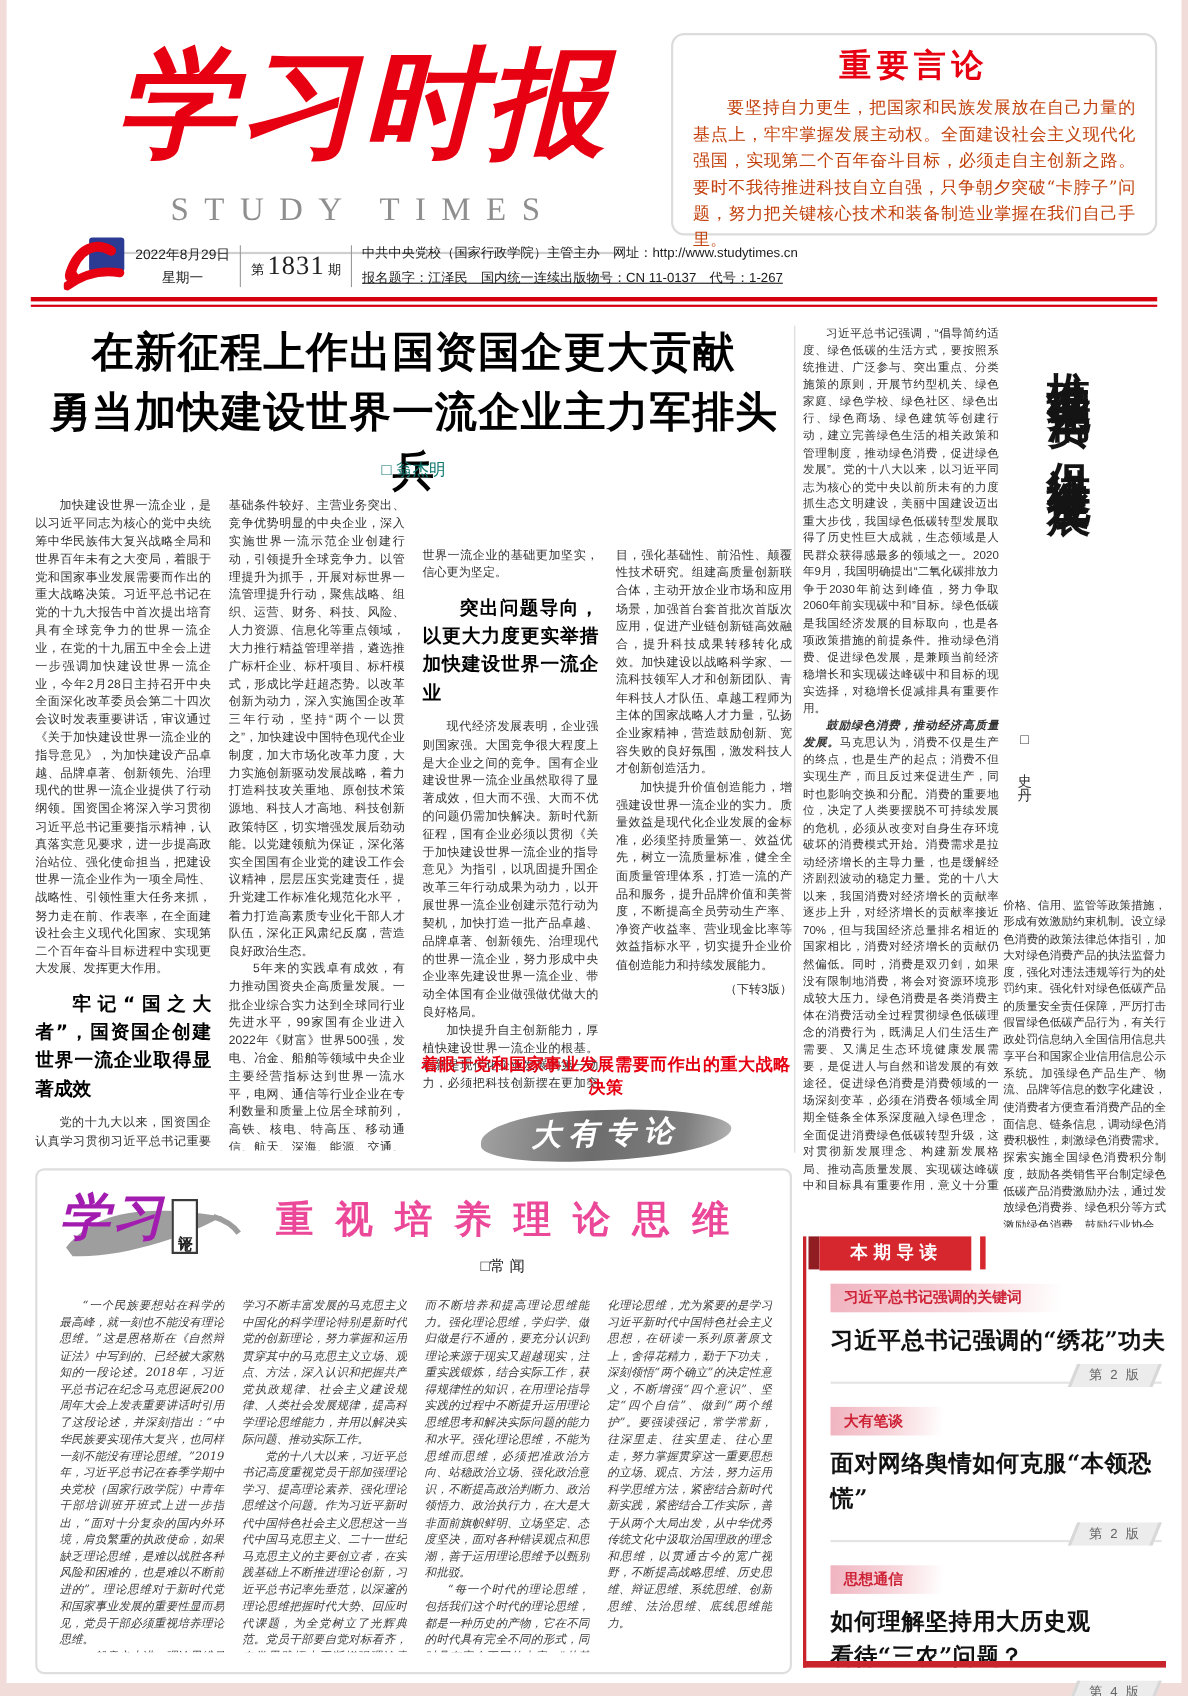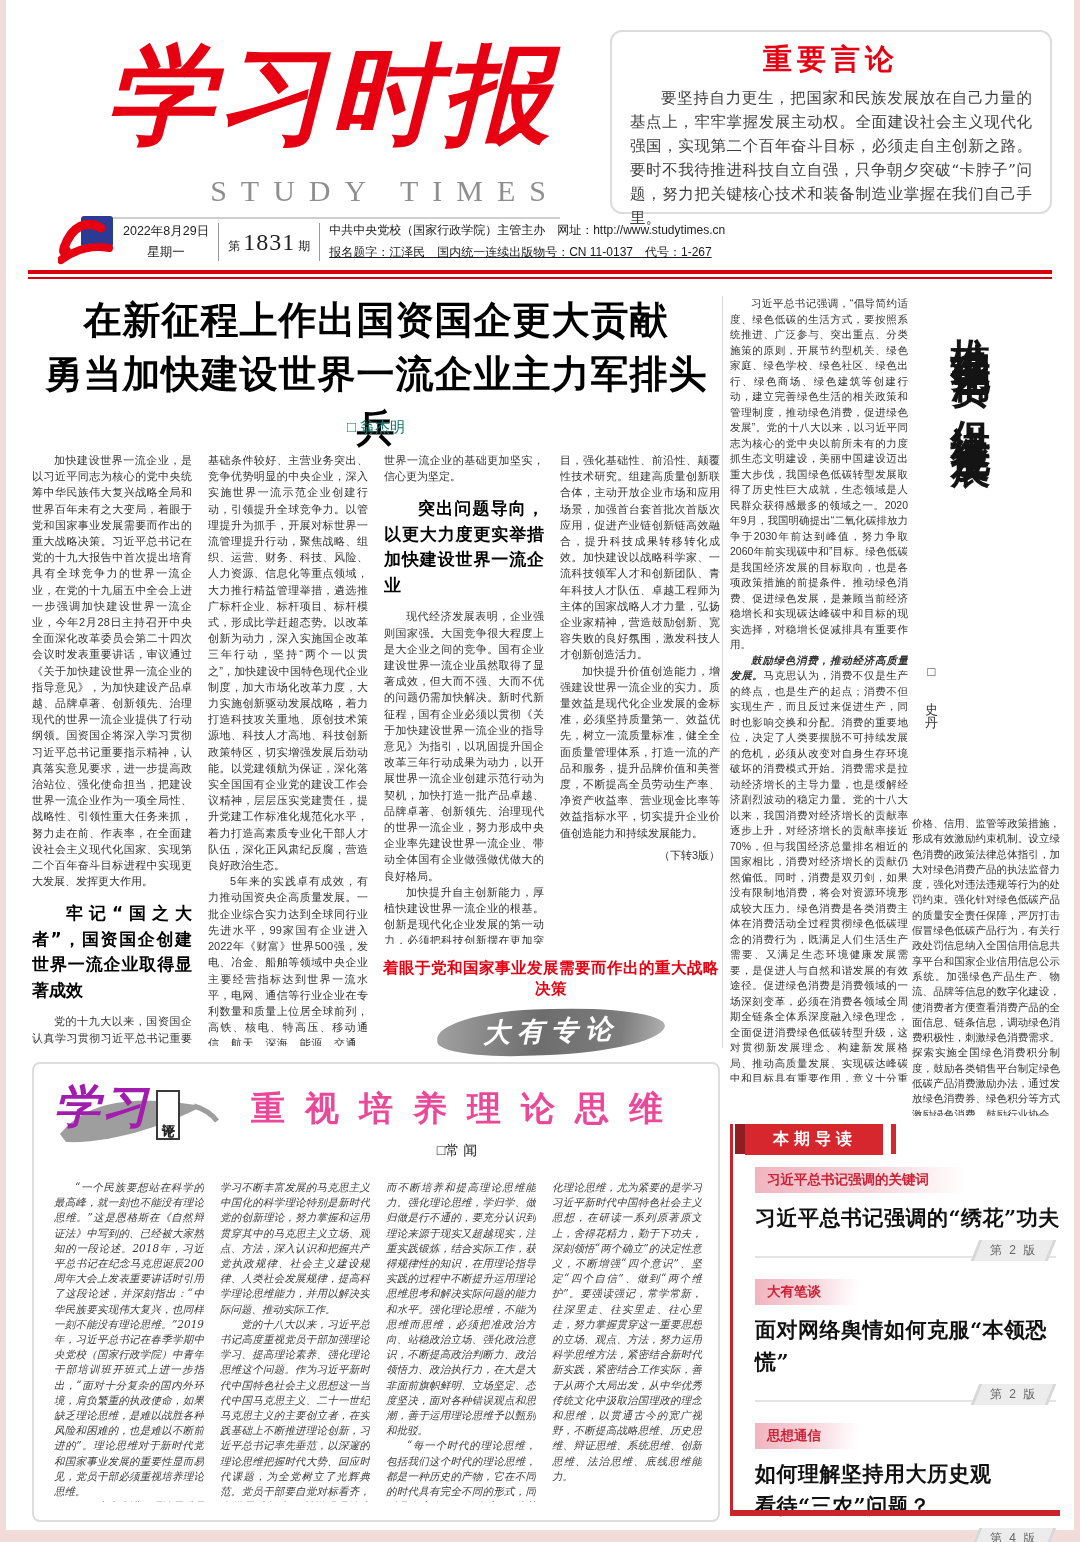--- a/index.html
+++ b/index.html
@@ -4,44 +4,44 @@
 <style>
   html,body{margin:0;padding:0;}
   body{background:#f2dcda;font-family:"Liberation Sans",sans-serif;}
   #page{position:relative;width:1080px;height:1542px;background:#f2dcda;overflow:hidden;}
   #sheet{position:absolute;left:6px;top:0;right:6px;bottom:12px;background:#ffffff;}
   .abs{position:absolute;}
   
   #masthead-title{left:100px;top:20px;width:460px;height:152px;text-align:center;
     font-family:"DejaVu Sans",sans-serif;font-weight:900;font-style:italic;
     font-size:108px;line-height:150px;color:#e60012;letter-spacing:4px;}
-  #study-times{left:100px;top:174px;width:460px;text-align:right;
+  #study-times{left:100px;top:174px;width:460px;text-align:center;
     font-family:"Liberation Serif",serif;font-size:30px;letter-spacing:14px;
-    color:#8f8f8f;border-bottom:2px solid #cfcfcf;padding-bottom:9px;}
+    color:#8f8f8f;border-bottom:2px solid #cfcfcf;padding-bottom:21px;}
   #info-row{left:58px;top:214px;width:552px;height:56px;display:flex;align-items:center;gap:9px;}
   .vsep{width:1px;height:38px;background:#9a9a9a;flex:none;}
   #date-block{text-align:center;font-size:12.5px;line-height:1.65;color:#222;flex:none;}
   #issue-block{flex:none;color:#222;font-size:12px;white-space:nowrap;}
   #issue-no{font-family:"Liberation Serif",serif;font-size:24px;letter-spacing:1px;padding:0 3px;}
   #publisher-block{font-size:12px;line-height:1.8;color:#1a1a1a;white-space:nowrap;}
   #rule-thick{left:28px;top:270px;width:1024px;height:4px;background:#d7000f;}
   #rule-thin{left:28px;top:277px;width:1024px;height:2px;background:#d7000f;}
   
   #quote-box{left:610px;top:30px;width:442px;height:184px;border:2px solid #dcdcdc;
     border-radius:12px;box-sizing:border-box;padding:6px 18px 8px;background:#fff;}
   #quote-title{text-align:center;color:#e60012;font-weight:900;font-size:29px;letter-spacing:5px;margin:2px 0 6px;}
-  #quote-body{font-family:"DejaVu Serif",serif;font-size:15.5px;line-height:24px;color:#404040;
+  #quote-body{font-family:"DejaVu Serif",serif;font-size:15.5px;line-height:24px;color:#c2410c;
     text-align:justify;text-indent:2em;}
   
   #main-headline{left:32px;top:294px;width:688px;text-align:center;color:#000;}
   .hl{font-weight:900;font-size:38px;line-height:1.42;letter-spacing:1px;font-family:"DejaVu Sans",sans-serif;}
   #main-byline{left:32px;top:418px;width:688px;text-align:center;font-size:15px;color:#0f766e;}
   #main-cols{left:32px;top:452px;width:688px;height:594px;display:flex;gap:16px;}
   .ncol{width:160px;flex:none;overflow:hidden;font-size:11px;line-height:16.2px;color:#333;}
-  .ncol.short{height:492px;}
+  .ncol.short{height:492px;margin-top:45px;}
   .blk{text-align:justify;}
   .blk-p{text-indent:2em;}
   .blk-pc{text-indent:0;}
   .blk-h{font-weight:800;font-size:17px;line-height:1.5;color:#000;text-indent:2em;
     margin:12px 0 10px;font-family:"DejaVu Sans",sans-serif;text-align:justify;}
   .blk-cont{text-align:right;text-indent:0;margin-top:6px;}
   .lead{font-weight:bold;font-style:italic;}
   
   #banner{left:382px;top:958px;width:338px;text-align:center;}
   #banner-line{color:#e60012;font-weight:900;font-size:15.5px;letter-spacing:0.5px;}

